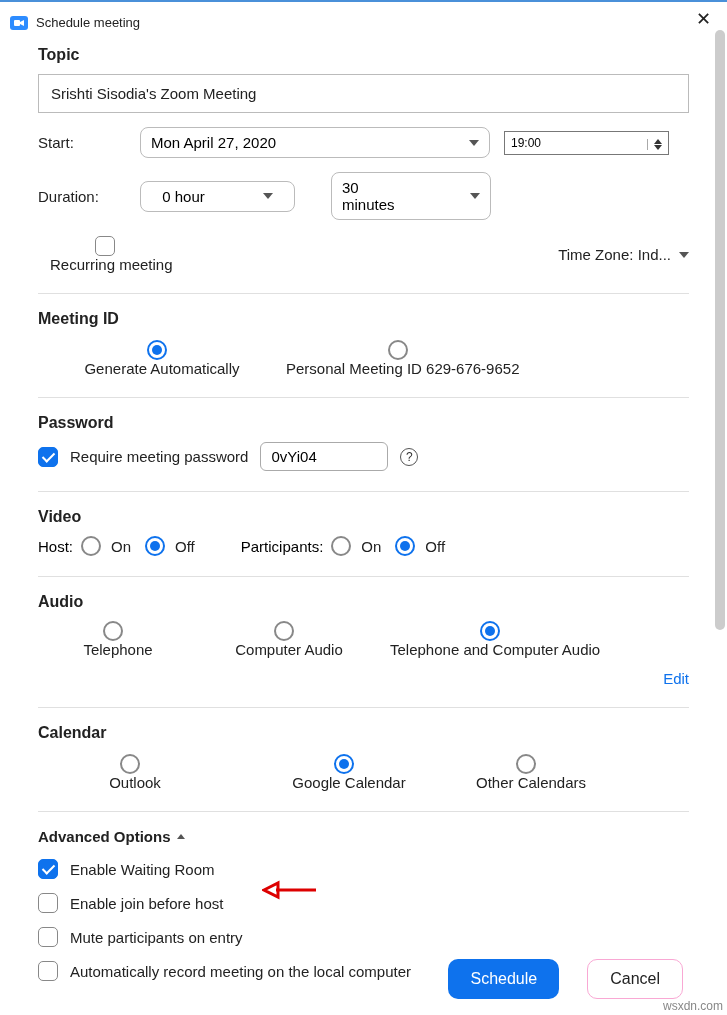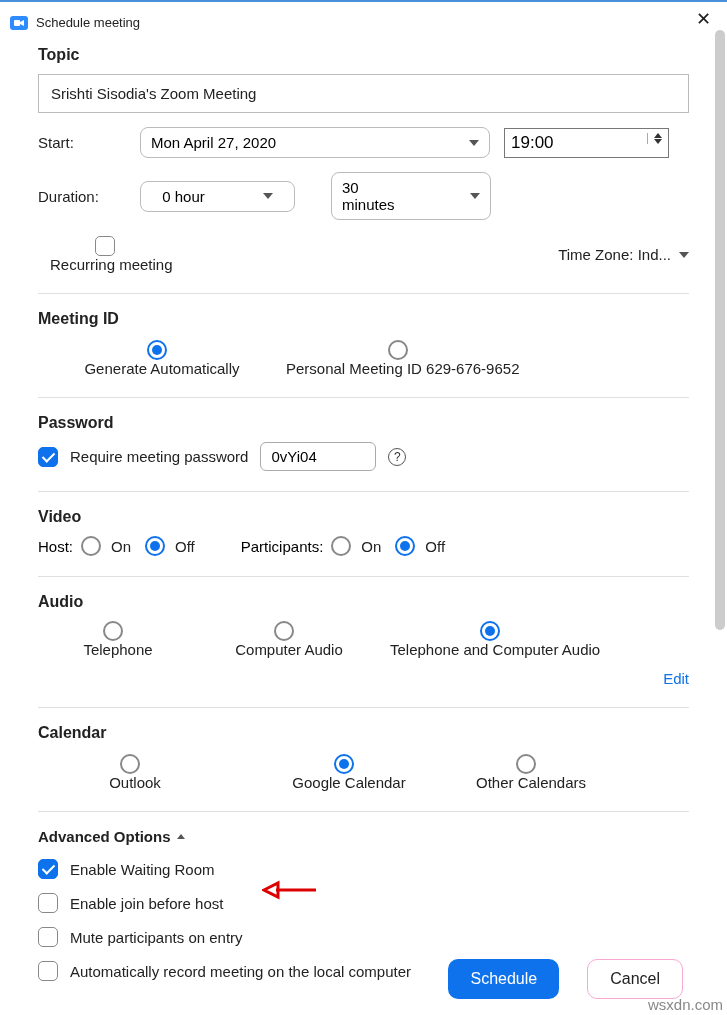--- a/index.html
+++ b/index.html
@@ -10,48 +10,48 @@
 .titlebar-title { font-size: 13px; color: #222; flex: 1; }
 .close-x { font-size: 18px; color: #222; cursor: pointer; padding: 0 6px; }
 .content { padding: 10px 38px 0 38px; }
 .section-title { font-size: 16px; font-weight: 600; color: #222; margin-bottom: 10px; }
 .text-input { width: 100%; padding: 10px 12px; font-size: 15px; border: 1px solid #bbb; border-radius: 0; color: #222; }
 .row { display: flex; align-items: center; margin-top: 14px; }
 .row-label { font-size: 15px; color: #222; width: 102px; }
 .dropdown { display: flex; align-items: center; justify-content: space-between; border: 1px solid #bbb; border-radius: 8px; padding: 6px 10px; font-size: 15px; background: #fff; cursor: pointer; }
 .dropdown.small { justify-content: center; gap: 58px; }
 .chevron { width: 0; height: 0; border-left: 5px solid transparent; border-right: 5px solid transparent; border-top: 6px solid #555; }
-.spinner { display: flex; align-items: flex-start; border: 1px solid #777; padding: 4px 6px; font-size: 17px; width: 165px; justify-content: space-between; cursor: pointer; }
+.spinner { display: flex; align-items: flex-end; border: 1px solid #777; padding: 4px 6px; font-size: 12px; width: 165px; justify-content: space-between; cursor: pointer; }
 .spinner-arrows { display: flex; flex-direction: column; gap: 1px; border-left: 1px solid #aaa; padding-left: 6px; }
 .spinner-arrows .up { width: 0; height: 0; border-left: 4px solid transparent; border-right: 4px solid transparent; border-bottom: 5px solid #333; }
 .spinner-arrows .down { width: 0; height: 0; border-left: 4px solid transparent; border-right: 4px solid transparent; border-top: 5px solid #333; }
 .checkbox { width: 20px; height: 20px; border: 1.5px solid #888; border-radius: 5px; display: inline-flex; align-items: center; justify-content: center; cursor: pointer; flex-shrink: 0; }
 .checkbox.checked { background: #0e72ed; border-color: #0e72ed; }
 .checkbox.checked::after { content: ""; width: 5px; height: 10px; border: solid #fff; border-width: 0 2.5px 2.5px 0; transform: rotate(45deg); margin-top: -2px; }
 .check-row { display: flex; align-items: center; gap: 12px; margin-top: 14px; }
 .check-label { font-size: 15px; color: #222; }
 .radio { width: 20px; height: 20px; border: 2px solid #888; border-radius: 50%; display: inline-flex; align-items: center; justify-content: center; cursor: pointer; flex-shrink: 0; }
 .radio.checked { border-color: #0e72ed; }
 .radio.checked::after { content: ""; width: 10px; height: 10px; background: #0e72ed; border-radius: 50%; }
 .radio-label { font-size: 15px; color: #222; margin-left: 10px; }
 .hr { border: none; border-top: 1px solid #e0e0e0; margin: 20px 0 16px 0; }
 .tz-row { display: flex; align-items: center; justify-content: space-between; margin-top: 16px; }
 .tz-right { display: flex; align-items: center; gap: 8px; font-size: 15px; color: #222; cursor: pointer; }
-.pw-input { border: 1px solid #aaa; border-radius: 6px; padding: 5px 10px; font-size: 15px; width: 116px; }
+.pw-input { border: 1px solid #aaa; border-radius: 6px; padding: 5px 10px; font-size: 15px; width: 128px; }
 .help-icon { width: 18px; height: 18px; border: 1.5px solid #555; border-radius: 50%; display: inline-flex; align-items: center; justify-content: center; font-size: 12px; color: #333; cursor: pointer; }
 .inline-group { display: flex; align-items: center; flex-direction: column; }
 .edit-link { color: #0e72ed; font-size: 15px; text-align: right; margin-top: 12px; cursor: pointer; }
 .adv-header { display: flex; align-items: center; gap: 6px; font-size: 15px; font-weight: 600; color: #222; cursor: pointer; }
 .chevron-up { width: 0; height: 0; border-left: 4px solid transparent; border-right: 4px solid transparent; border-bottom: 5px solid #555; }
 .arrow-annotation { position: absolute; left: 262px; top: 880px; }
 .footer { position: absolute; bottom: 16px; right: 44px; display: flex; gap: 28px; }
 .btn { padding: 10px 22px; font-size: 16px; border-radius: 10px; cursor: pointer; }
 .btn-primary { background: #0e72ed; color: #fff; border: none; font-weight: 500; }
 .btn-secondary { background: #fff; color: #222; border: 1px solid #f9a8d4; }
-.watermark { position: absolute; bottom: 2px; right: 4px; font-size: 15px; color: #888; }
+.watermark { position: absolute; bottom: 2px; right: 4px; font-size: 12px; color: #888; }
 .scrollbar { position: absolute; right: 2px; top: 30px; width: 10px; height: 600px; background: #ccc; border-radius: 5px; }
 </style>
 </head>
 <body>
 
 <div class="titlebar">
   <div class="app-icon">
     <svg viewBox="0 0 10 8">
         <rect x="0" y="1" width="6" height="6" rx="1" fill="#fff"></rect>
         <path d="M6 3 L10 1 L10 7 L6 5 Z" fill="#fff"></path>

